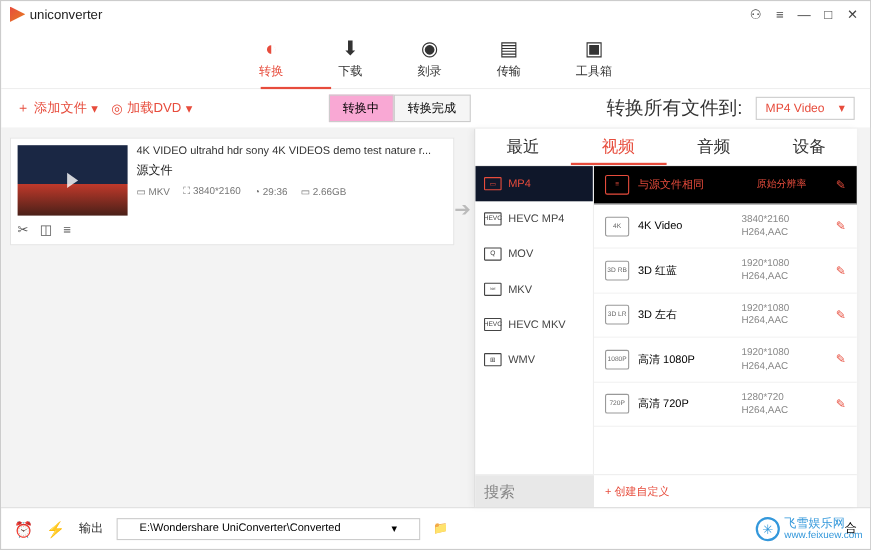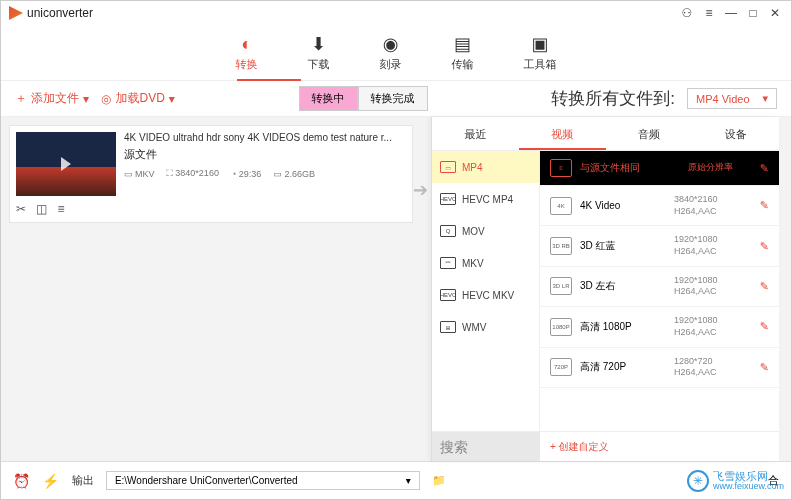--- a/index.html
+++ b/index.html
@@ -40,45 +40,45 @@
 .fileinfo { flex: 1; font-size: 10px; color: #555; }
 .ftitle { font-size: 10px; color: #333; margin-bottom: 4px; white-space: nowrap; overflow: hidden; text-overflow: ellipsis; max-width: 280px; }
 .fsrc { font-size: 11px; color: #222; margin-bottom: 6px; }
 .fmeta { display: flex; gap: 12px; font-size: 9px; color: #777; align-items: center; }
 .tooliconrow { display: flex; gap: 10px; margin-top: 6px; font-size: 12px; color: #555; }
 .arrow { position: absolute; left: 412px; top: 62px; color: #bbb; font-size: 18px; }
 
 
 .panel { position: absolute; left: 430px; top: 0; width: 348px; background: #fff; border-left: 1px solid #ddd; height: 100%; display: flex; flex-direction: column; box-shadow: -2px 0 6px rgba(0,0,0,.05); }
 .ptabs { display: flex; height: 34px; border-bottom: 1px solid #eee; }
-.ptab { flex: 1; text-align: center; line-height: 34px; font-size: 11px; cursor: pointer; color: #333; }
+.ptab { flex: 1; text-align: center; line-height: 34px; font-size: 15px; cursor: pointer; color: #333; }
 .ptab.active { color: #e74c3c; border-bottom: 2px solid #e74c3c; }
 .pbody { flex: 1; display: flex; overflow: hidden; }
 .fmtlist { width: 108px; border-right: 1px solid #eee; overflow-y: auto; }
 .fmtitem { padding: 10px 8px; font-size: 10px; color: #444; display: flex; align-items: center; gap: 6px; cursor: pointer; }
-.fmtitem.active { background: #fef9c3; color: #e74c3c; }
+.fmtitem.active { background: #0f172a; color: #e74c3c; }
 .fmticon { width: 16px; height: 12px; border: 1px solid currentColor; border-radius: 1px; font-size: 6px; display: flex; align-items: center; justify-content: center; }
 .presets { flex: 1; overflow-y: auto; }
 .preset { display: flex; align-items: center; padding: 8px 10px; border-bottom: 1px solid #f2f2f2; font-size: 10px; gap: 8px; cursor: pointer; }
 .preset.hl { background: #000000; color: #e74c3c; align-items: center; }
 .preset .picon { width: 22px; height: 18px; border: 1px solid #999; border-radius: 2px; font-size: 6px; display: flex; align-items: center; justify-content: center; color: #666; flex-shrink: 0; }
 .preset.hl .picon { border-color: #e74c3c; color: #e74c3c; }
 .preset .pname { width: 86px; }
 .preset .pspec { flex: 1; font-size: 9px; color: #888; line-height: 1.3; }
 .preset.hl .pspec { color: #e74c3c; margin-left: 14px; }
 .preset .pedit { color: #e74c3c; font-size: 11px; }
 .pfooter { height: 30px; border-top: 1px solid #eee; display: flex; align-items: center; }
 .psearch { width: 108px; background: #e8e8e8; height: 100%; line-height: 30px; padding: 0 8px; font-size: 14px; color: #888; }
 .pcustom { flex: 1; padding: 0 10px; font-size: 10px; color: #e74c3c; cursor: pointer; }
 
 
 .bottombar { height: 38px; border-top: 1px solid #ddd; display: flex; align-items: center; padding: 0 12px; gap: 12px; font-size: 11px; }
 .bicon { font-size: 14px; color: #444; cursor: pointer; }
 .outlabel { color: #333; }
-.outpath { border: 1px solid #ccc; padding: 3px 8px; font-size: 10px; width: 314px; display: flex; justify-content: space-between; align-items: center; }
+.outpath { border: 1px solid #ccc; padding: 3px 20px; font-size: 10px; width: 276px; display: flex; justify-content: space-between; align-items: center; }
 .folder { color: #e67e22; cursor: pointer; }
 
 
 .watermark { position: absolute; right: 8px; bottom: 8px; display: flex; align-items: center; gap: 4px; font-size: 11px; color: #3498db; }
 .wmicon { width: 22px; height: 22px; border: 2px solid #3498db; border-radius: 50%; position: relative; }
 .wmicon::before { content:"✳"; position:absolute; top:50%; left:50%; transform:translate(-50%,-50%); font-size:12px; }
 .wmtext { display:flex; flex-direction:column; line-height:1.1; }
 .wmurl { font-size: 9px; }
 </style>
 </head>

